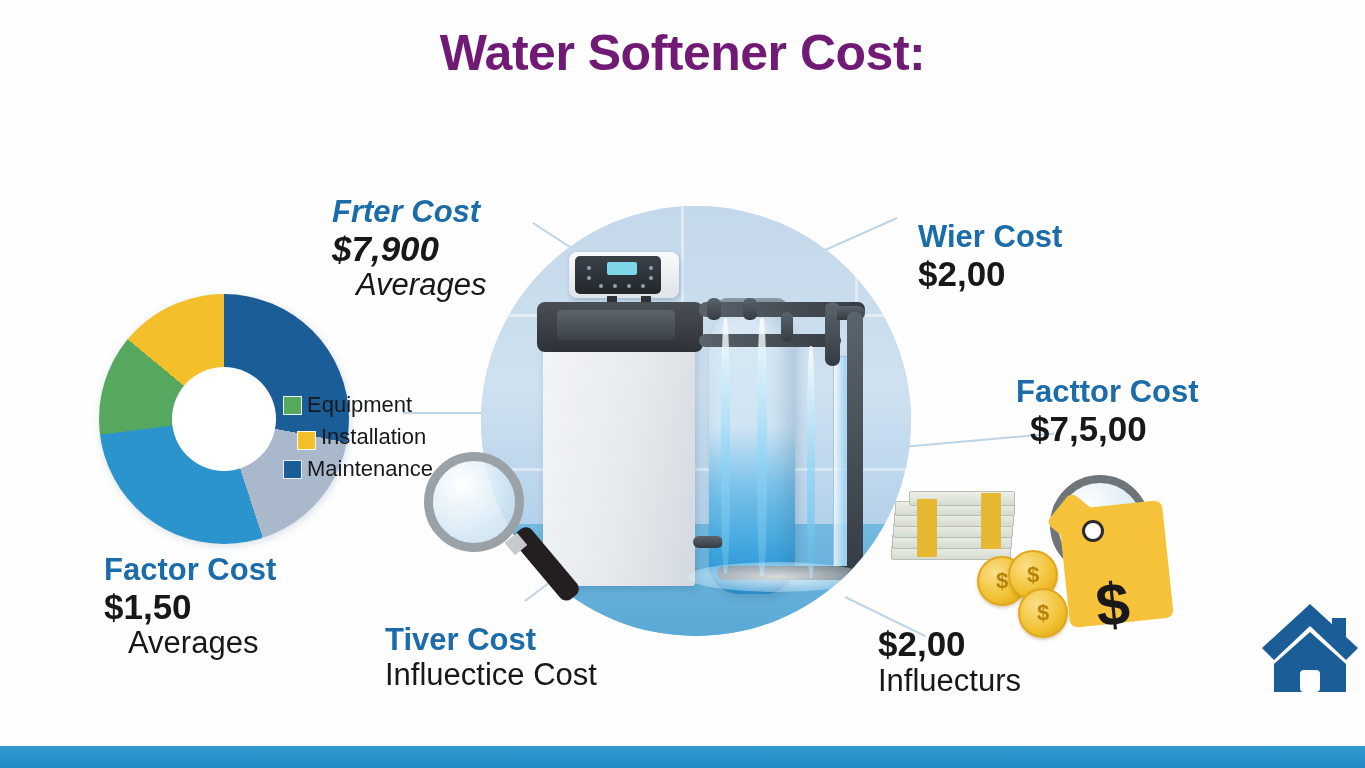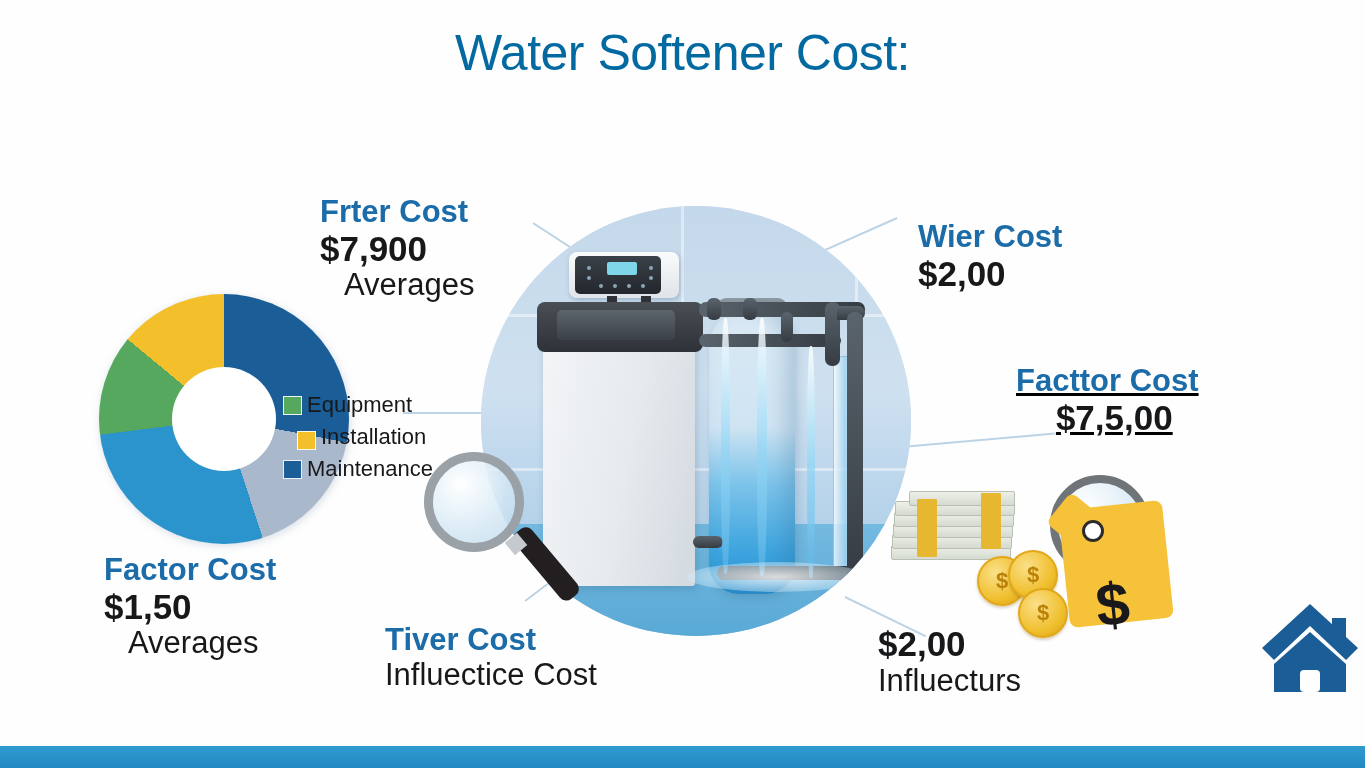--- a/index.html
+++ b/index.html
@@ -8,21 +8,21 @@
     width:1365px;height:768px;overflow:hidden;
     background:#ffffff;
     font-family:"Liberation Sans", sans-serif;
     position:relative;
   }
   #stage{position:absolute;inset:0;width:1365px;height:768px;background:#fefefe;}
 
   
   .title-wrap{position:absolute;top:26px;left:0;width:1365px;text-align:center;}
   .title-line1{
-    font-size:50px;font-weight:normal;color:#0369a1;letter-spacing:-0.5px;
+    font-size:50px;font-weight:bold;color:#701a75;letter-spacing:-0.5px;
     line-height:1.08;
   }
   .title-line2{
     font-size:50px;font-weight:bold;color:#1b5d96;letter-spacing:-0.5px;
     line-height:1.18;
   }
 
   
   .callout{position:absolute;}
   .callout .c-head{
@@ -33,23 +33,23 @@
     font-size:35px;font-weight:bold;color:#17181a;line-height:1.1;
     white-space:nowrap;
   }
   .callout .c-sub{
     font-size:31px;font-weight:normal;color:#17181a;line-height:1.1;
     white-space:nowrap;
   }
   .indent-1{padding-left:24px;}
   .indent-2{padding-left:14px;}
 
-  .co-filter{left:320px;top:195px;}
+  .co-filter{left:332px;top:195px;font-style:italic;}
   .co-water{left:918px;top:220px;}
-  .co-factor-right{left:1016px;top:364px;text-align:center;text-decoration:underline;}
+  .co-factor-right{left:1016px;top:375px;text-align:left;}
   .co-factor-left{left:104px;top:553px;}
   .co-tiver{left:385px;top:623px;}
   .co-influencers{left:878px;top:625px;}
 
   
   .conn{position:absolute;background:#bcd4e6;height:2px;transform-origin:0 50%;}
 
   
   .photo-circle{
     position:absolute;left:481px;top:206px;width:430px;height:430px;

